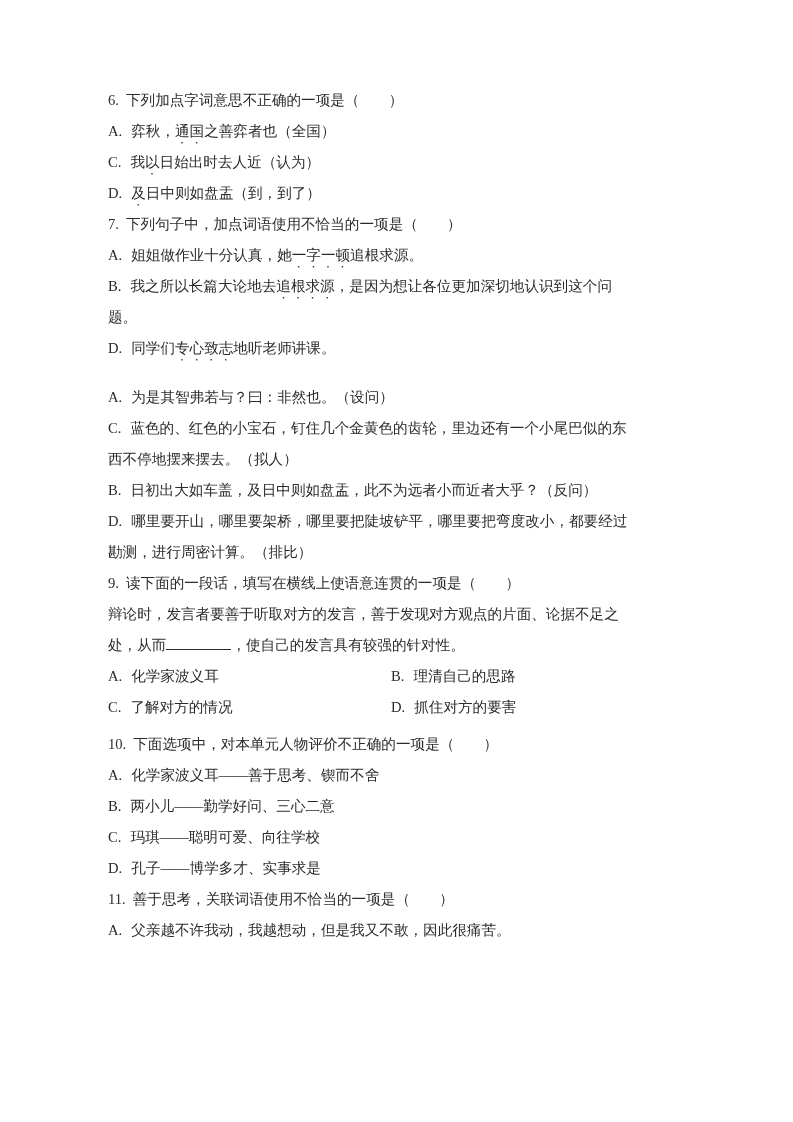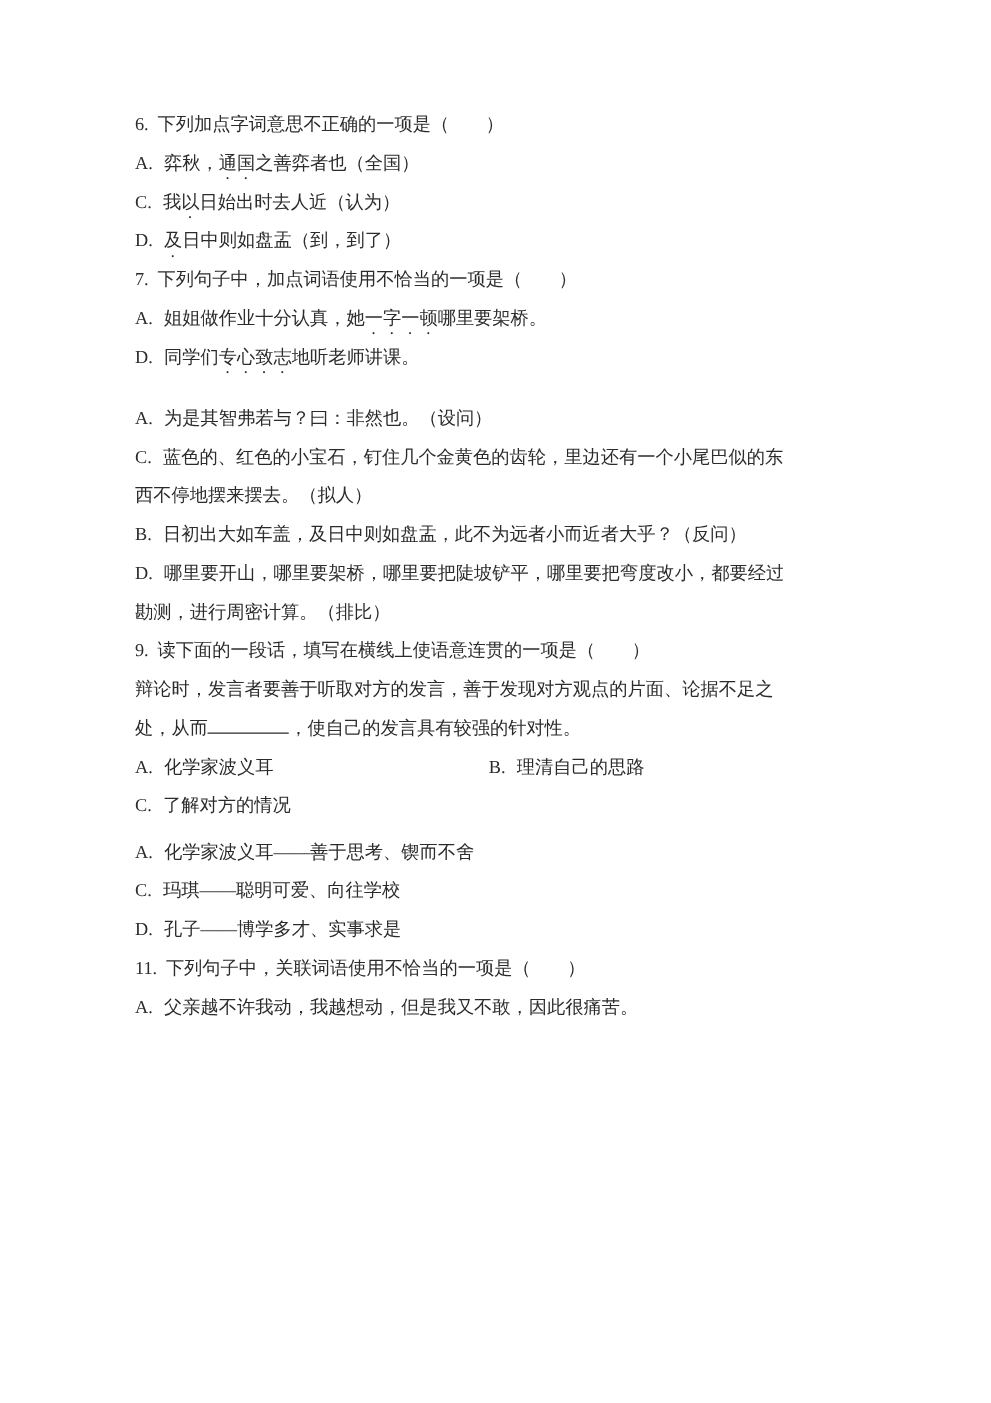--- a/index.html
+++ b/index.html
@@ -52,47 +52,51 @@
 
   <section class="q-block">
     <p class="line"><span class="q-num">6.</span><span>下列加点字词意思不正确的一项是（　　）</span></p>
     <p class="line"><span class="opt-label">A.</span><span>弈秋，</span><span class="dots">通国</span><span>之善弈者也（全国）</span></p>
     <p class="line"><span class="opt-label">C.</span><span>我</span><span class="dots">以</span><span>日始出时去人近（认为）</span></p>
     <p class="line"><span class="opt-label">D.</span><span></span><span class="dots">及</span><span>日中则如盘盂（到，到了）</span></p>
   </section>
 
   <section class="q-block">
     <p class="line"><span class="q-num">7.</span><span>下列句子中，加点词语使用不恰当的一项是（　　）</span></p>
-    <p class="line"><span class="opt-label">A.</span><span>姐姐做作业十分认真，她</span><span class="dots">一字一顿</span><span>哪里要架桥。</span></p>
+    <p class="line"><span class="opt-label">A.</span><span>姐姐做作业十分认真，她</span><span class="dots">一字一顿</span><span>追根求源。</span></p>
+    <p class="line"><span class="opt-label">B.</span><span>我之所以长篇大论地去</span><span class="dots">追根求源</span><span>，是因为想让各位更加深切地认识到这个问题。</span></p>
     <p class="line"><span class="opt-label">D.</span><span>同学们</span><span class="dots">专心致志</span><span>地听老师讲课。</span></p>
   </section>
 
   <section class="q-block q-gap-lg">
     <p class="line"><span class="opt-label">A.</span><span>为是其智弗若与？曰：非然也。（设问）</span></p>
     <p class="line"><span class="opt-label">C.</span><span>蓝色的、红色的小宝石，钉住几个金黄色的齿轮，里边还有一个小尾巴似的东西不停地摆来摆去。（拟人）</span></p>
     <p class="line"><span class="opt-label">B.</span><span>日初出大如车盖，及日中则如盘盂，此不为远者小而近者大乎？（反问）</span></p>
     <p class="line"><span class="opt-label">D.</span><span>哪里要开山，哪里要架桥，哪里要把陡坡铲平，哪里要把弯度改小，都要经过勘测，进行周密计算。（排比）</span></p>
   </section>
 
   <section class="q-block">
     <p class="line"><span class="q-num">9.</span><span>读下面的一段话，填写在横线上使语意连贯的一项是（　　）</span></p>
     <p class="line"><span>辩论时，发言者要善于听取对方的发言，善于发现对方观点的片面、论据不足之处，从而</span><span class="blank"></span><span>，使自己的发言具有较强的针对性。</span></p>
     <div class="two-col-row">
       <p class="line cell-left"><span class="opt-label">A.</span><span>化学家波义耳</span></p>
       <p class="line cell-right"><span class="opt-label">B.</span><span>理清自己的思路</span></p>
     </div>
     <div class="two-col-row">
       <p class="line cell-left"><span class="opt-label">C.</span><span>了解对方的情况</span></p>
+      <p class="line cell-right"><span class="opt-label">D.</span><span>抓住对方的要害</span></p>
     </div>
   </section>
 
   <section class="q-block q-gap-sm">
+    <p class="line"><span class="q-num">10.</span><span>下面选项中，对本单元人物评价不正确的一项是（　　）</span></p>
     <p class="line"><span class="opt-label">A.</span><span>化学家波义耳——善于思考、锲而不舍</span></p>
+    <p class="line"><span class="opt-label">B.</span><span>两小儿——勤学好问、三心二意</span></p>
     <p class="line"><span class="opt-label">C.</span><span>玛琪——聪明可爱、向往学校</span></p>
     <p class="line"><span class="opt-label">D.</span><span>孔子——博学多才、实事求是</span></p>
   </section>
 
   <section class="q-block">
-    <p class="line"><span class="q-num">11.</span><span>下列句子中，关联词语使用不恰当的一项是（　　）</span></p>
+    <p class="line"><span class="q-num">11.</span><span>善于思考，关联词语使用不恰当的一项是（　　）</span></p>
     <p class="line"><span class="opt-label">A.</span><span>父亲越不许我动，我越想动，但是我又不敢，因此很痛苦。</span></p>
   </section>
 
 </div>
 
 </body></html>

